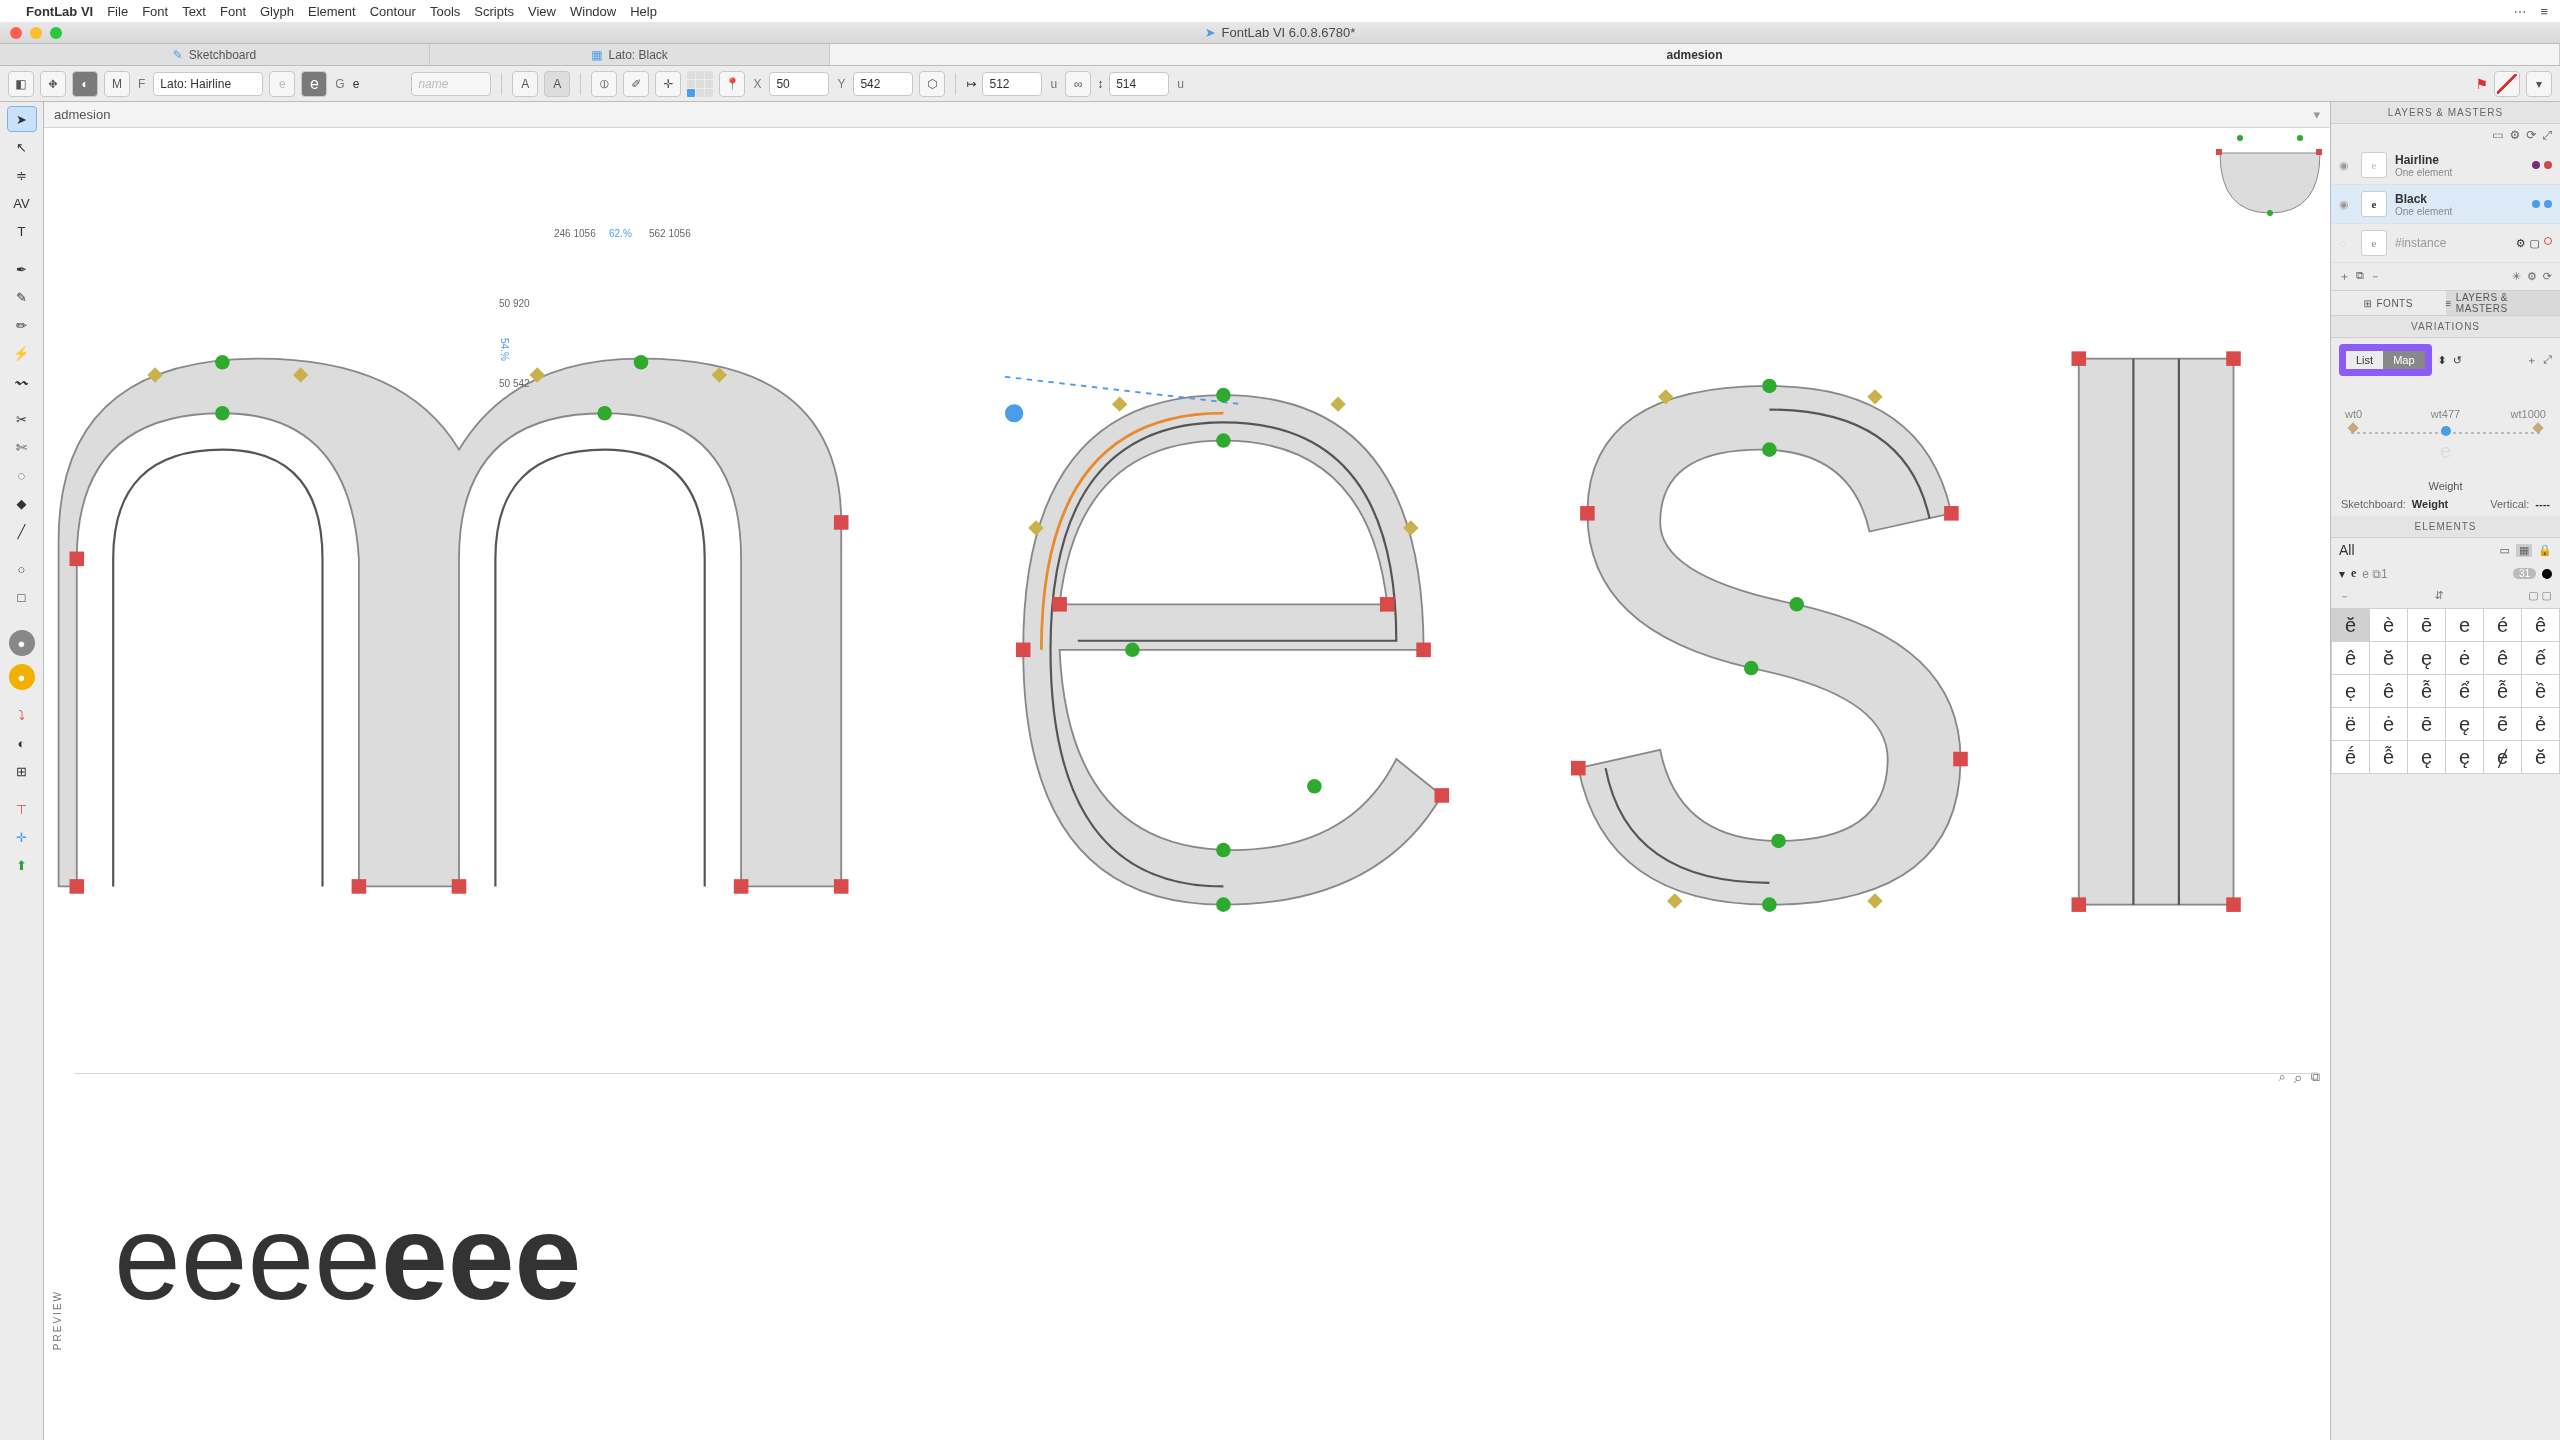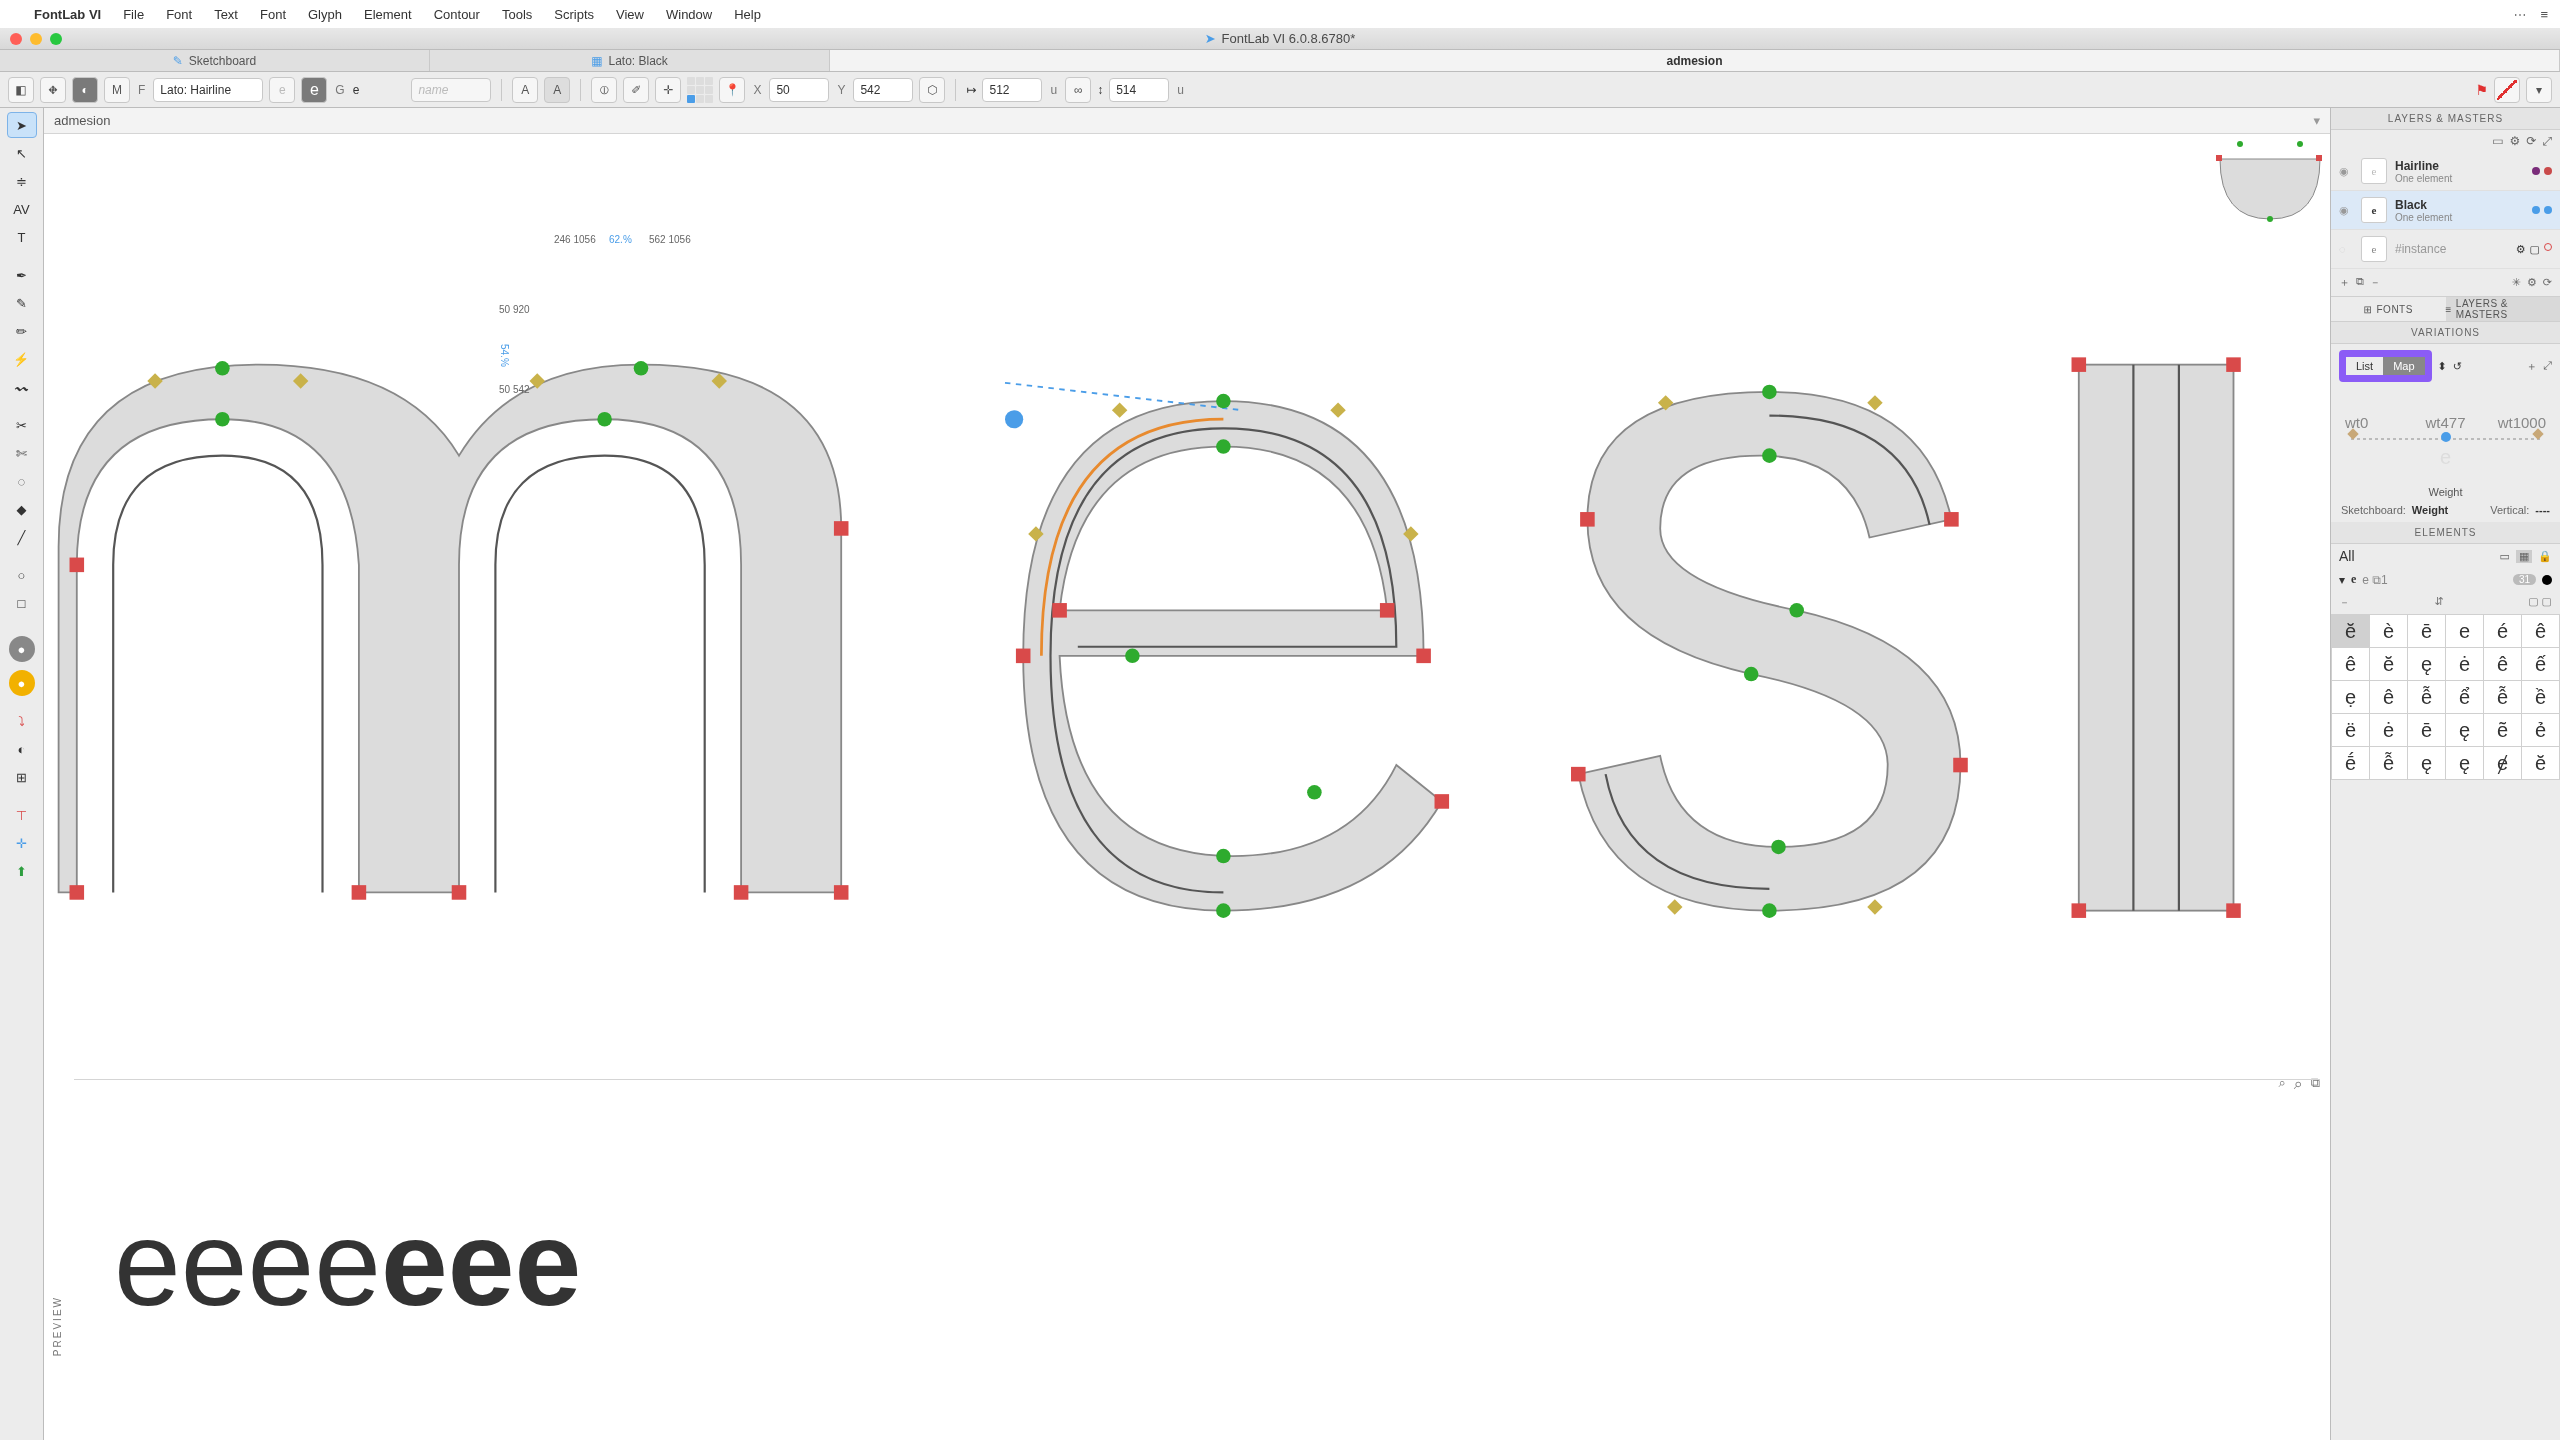--- a/index.html
+++ b/index.html
@@ -1,19 +1,19 @@
 <!DOCTYPE html>
 <html><head>
 <meta charset="utf-8">
 <style>
 * { margin: 0; padding: 0; box-sizing: border-box; font-family: -apple-system, BlinkMacSystemFont, "Helvetica Neue", sans-serif; }
 body { background: #ececec; font-size: 13px; color: #333; overflow: hidden; }
 
 
-.menubar { height: 28px; background: #fff; display: flex; align-items: center; padding: 0 12px; gap: 22px; font-size: 13px; }
+.menubar { height: 22px; background: #fff; display: flex; align-items: center; padding: 0 12px; gap: 14px; font-size: 13px; }
 .menubar .apple { font-size: 14px; }
 .menubar .appname { font-weight: 600; }
 .menubar .right { margin-left: auto; display: flex; gap: 14px; color: #555; }
 
 
 .titlebar { height: 22px; background: linear-gradient(#e8e8e8,#d8d8d8); display: flex; align-items: center; position: relative; border-bottom: 1px solid #bcbcbc; }
 .traf { display: flex; gap: 8px; padding-left: 10px; }
 .traf span { width: 12px; height: 12px; border-radius: 50%; display: block; }
 .traf .r { background: #ff5f57; }
 .traf .y { background: #febc2e; }
@@ -89,21 +89,21 @@
 .var-row { display: flex; padding: 6px 8px; gap: 6px; align-items: center; }
 .var-row .seg { display: flex; border: 7px solid #8b5cf6; border-radius: 4px; overflow: hidden; }
 .var-row .seg span { padding: 3px 10px; font-size: 11px; }
 .var-row .seg .act { background: #888; color: #fff; }
 .var-row .ricons { margin-left: auto; display: flex; gap: 6px; color: #666; }
 
 .var-axis { padding: 10px 12px 4px; position: relative; height: 110px; }
 .var-axis .track { position: absolute; left: 20px; right: 20px; top: 50px; height: 2px; background: repeating-linear-gradient(to right, #bbb 0 3px, transparent 3px 6px); }
 .var-axis .tick { position: absolute; top: 42px; width: 8px; height: 8px; background: #c8a878; transform: rotate(45deg); }
 .var-axis .thu { position: absolute; top: 44px; width: 10px; height: 10px; border-radius: 50%; background: #4a9de8; }
-.var-axis .lab { position: absolute; top: 26px; font-size: 15px; color: #888; }
+.var-axis .lab { position: absolute; top: 26px; font-size: 11px; color: #888; }
 .var-axis .eghost { position: absolute; top: 58px; left: 50%; transform: translateX(-50%); font-size: 20px; color: #ddd; font-family: Arial; }
 .var-axis .axisname { position: absolute; bottom: 0; left: 50%; transform: translateX(-50%); font-size: 11px; color: #555; }
 .var-foot { padding: 6px 10px; font-size: 11px; color: #666; display: flex; gap: 6px; }
 .var-foot b { color: #333; }
 
 .elem-head { display: flex; align-items: center; padding: 4px 8px; gap: 8px; }
 .elem-head .all { font-size: 14px; }
 .elem-head .ricons { margin-left: auto; display: flex; gap: 6px; color: #666; }
 .elem-row { display: flex; align-items: center; padding: 4px 8px; gap: 6px; font-size: 12px; }
 .elem-row .badge { background: #bbb; color: #fff; border-radius: 8px; padding: 0 6px; font-size: 10px; margin-left: auto; }

